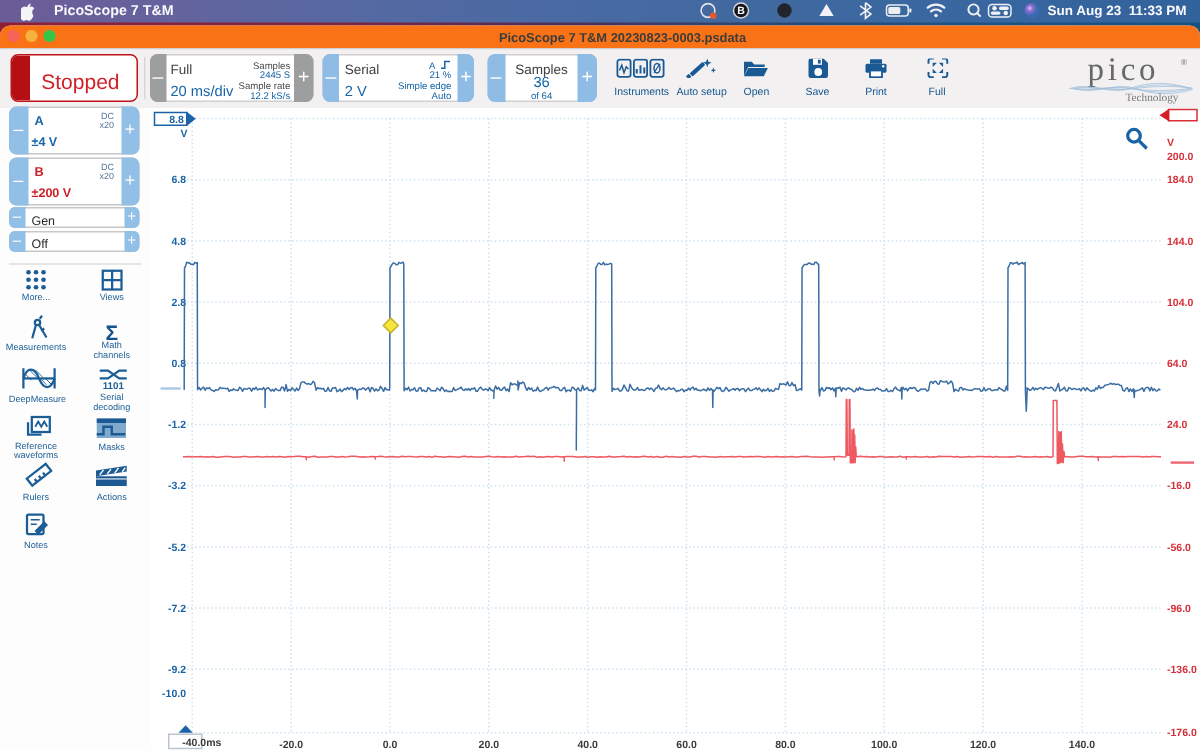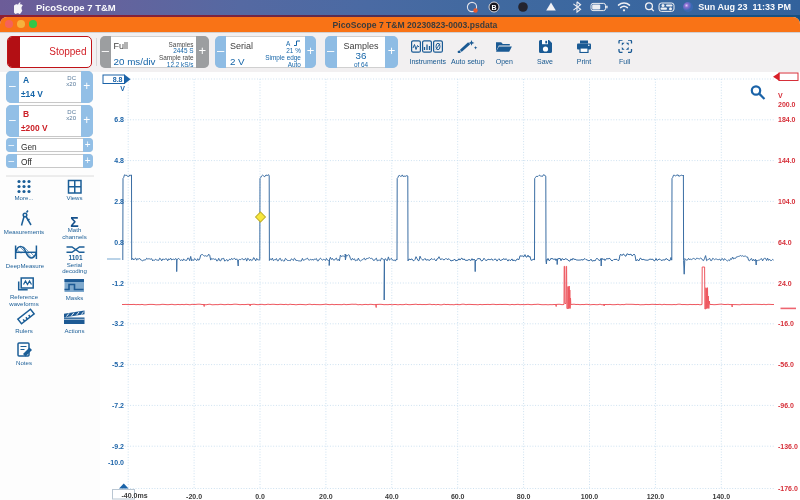--- a/index.html
+++ b/index.html
@@ -8,21 +8,21 @@
 #menubar .app{position:absolute;left:36px;top:2px;color:#fafafc;font-size:9.5px;font-weight:700;}
 #menubar .clock{position:absolute;right:9px;top:2.2px;color:#fafafc;font-size:9px;font-weight:600;white-space:pre;}
 #win{position:absolute;left:0;top:16.5px;width:800px;height:483.5px;background:#f2f0f1;border-radius:7px 7px 0 0;}
 #titlebar{position:absolute;left:0;top:0;width:800px;height:16.5px;border-radius:7px 7px 0 0;background:#f97316;border-bottom:1px solid #d2cfd0;}
 .tl{position:absolute;top:3.7px;width:7.6px;height:7.6px;border-radius:50%;}
 #titlebar .t{position:absolute;left:30px;right:0;top:3px;text-align:center;font-size:8.6px;font-weight:700;color:#3c3c3c;}
 #toolbar{position:absolute;left:0;top:17.5px;width:800px;height:37.5px;background:#f2f0f1;}
 #main{position:absolute;left:0;top:55px;width:800px;height:428.5px;background:#fff;}
 #stopped{position:absolute;left:6.5px;top:2px;width:85px;height:31.5px;background:#fff;border:1.6px solid #c01318;border-radius:5px;overflow:hidden;}
 #stopped .blk{position:absolute;left:0;top:0;width:12.5px;height:100%;background:#b30f14;}
-#stopped .txt{position:absolute;left:20px;right:4px;top:9px;text-align:right;color:#d22027;font-size:10px;font-weight:400;}
+#stopped .txt{position:absolute;left:20px;right:16px;top:9px;text-align:left;color:#d22027;font-size:14px;font-weight:400;}
 .vdiv{position:absolute;top:4px;width:1px;height:28px;background:#d8d6d7;}
 .panel{position:absolute;top:2px;height:31.6px;background:#fff;border:1px solid #d0d0d0;border-radius:5px;}
 .pbtn{position:absolute;top:-1px;height:31.6px;color:#fff;font-size:13px;font-weight:400;text-align:center;line-height:29px;}
 .pbtn.l{left:-1px;border-radius:5px 0 0 5px;}
 .pbtn.r{right:-1px;border-radius:0 5px 5px 0;}
 .gray{background:#9c9ea0;}
 .blue{background:#8ebce4;}
 .ptitle{position:absolute;font-size:9px;color:#404040;}
 .pbig{position:absolute;font-size:9.8px;color:#1565a8;}
 .psm{position:absolute;font-size:6.4px;color:#4a4a4a;text-align:right;}
@@ -183,29 +183,44 @@
 <path d="M12.5,9 v2 a1.5,1.5 0 0 1 -1.5,1.5 h-2"></path>
 <path d="M3.5,12.5 h-2 a1.5,1.5 0 0 1 -1.5,-1.5 v-2"></path>
 <g fill="#1a5a94" stroke="none">
 <path d="M2.8,2.8 h2.8 l-2.8,2.8 z"></path>
               <path d="M9.7,2.8 v2.8 l-2.8,-2.8 z"></path>
 <path d="M9.7,9.7 h-2.8 l2.8,-2.8 z"></path>
               <path d="M2.8,9.7 v-2.8 l2.8,2.8 z"></path>
 </g>
 </g>
         </svg><div class="tbl">Full</div></div>
+<div id="logo">
+<svg width="84" height="42" viewBox="0 0 84 42">
+<text x="14" y="16" style="font-family:'Liberation Serif',serif;font-size:22px;font-weight:500;fill:#686868;letter-spacing:2.5px">pico</text>
+<text x="76" y="6" style="font-family:'Liberation Serif',serif;font-size:6px;fill:#6e6e6e">®</text>
+<g transform="translate(2,15)">
+            <path d="M0,7 C 13,2.4 27,11.6 40,7 S 67,2.4 80,7" stroke="#a3c2dc" stroke-width="0.55" fill="none" opacity="0.95"></path>
+<path d="M2,7 C 15,3.8 29,10.2 42,7 S 69,3.8 82,7" stroke="#a3c2dc" stroke-width="0.55" fill="none" opacity="0.95"></path>
+<path d="M4,7 C 17,5.2 31,8.8 44,7 S 71,5.2 84,7" stroke="#a3c2dc" stroke-width="0.55" fill="none" opacity="0.95"></path>
+<path d="M0,7 C 13,8.8 27,5.2 40,7 S 67,8.8 80,7" stroke="#a3c2dc" stroke-width="0.55" fill="none" opacity="0.95"></path>
+<path d="M2,7 C 15,10.2 29,3.8 42,7 S 69,10.2 82,7" stroke="#a3c2dc" stroke-width="0.55" fill="none" opacity="0.95"></path>
+<path d="M4,7 C 17,11.6 31,2.4 44,7 S 71,11.6 84,7" stroke="#a3c2dc" stroke-width="0.55" fill="none" opacity="0.95"></path>
+          </g>
+<text x="57" y="30.5" text-anchor="middle" style="font-family:'Liberation Serif',serif;font-size:7.5px;fill:#7a7a7a">Technology</text>
+</svg>
+</div>
 </div>
 <div id="main">
 <div id="sidebar">
 
 <div class="chpanel" style="top:-0.5px;height:32px">
 <div class="chbtn l" style="line-height:30px">–</div>
 <div style="position:absolute;left:16px;top:3px;font-size:8.5px;font-weight:700;color:#1565a8">A</div>
 <div style="position:absolute;right:16px;top:3px;font-size:6px;color:#56789a;text-align:right">DC<br>x20</div>
-<div style="position:absolute;left:14px;bottom:3px;font-size:8.4px;font-weight:700;color:#1565a8">±14 V</div>
+<div style="position:absolute;left:14px;bottom:3px;font-size:8.4px;font-weight:700;color:#1565a8">±4 V</div>
 <div class="chbtn r" style="line-height:30px">+</div>
 </div>
 
 <div class="chpanel" style="top:33px;height:32px">
 <div class="chbtn l" style="line-height:30px">–</div>
 <div style="position:absolute;left:16px;top:3px;font-size:8.5px;font-weight:700;color:#cc2027">B</div>
 <div style="position:absolute;right:16px;top:3px;font-size:6px;color:#56789a;text-align:right">DC<br>x20</div>
 <div style="position:absolute;left:14px;bottom:3px;font-size:8.4px;font-weight:700;color:#cc2027">±200 V</div>
 <div class="chbtn r" style="line-height:30px">+</div>
 </div>

